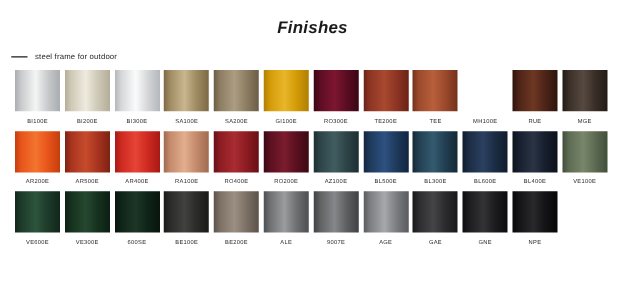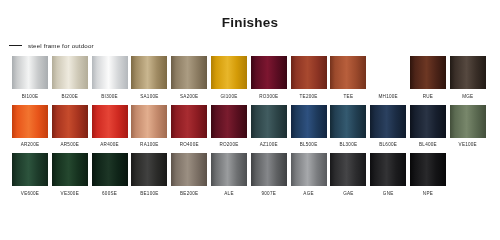--- a/index.html
+++ b/index.html
@@ -29,20 +29,21 @@
     padding-top: 13px;
     height: 24px;
     box-sizing: border-box;
   }
   .page-title {
     font-size: 13.5px;
     font-weight: bold;
     color: #1a1a1a;
     letter-spacing: 0.2px;
     line-height: 14px;
+    font-style: italic;
   }
 
   
   .legend {
     position: absolute;
     top: 40px;
     left: 9px;
     display: flex;
     align-items: center;
     height: 11px;

